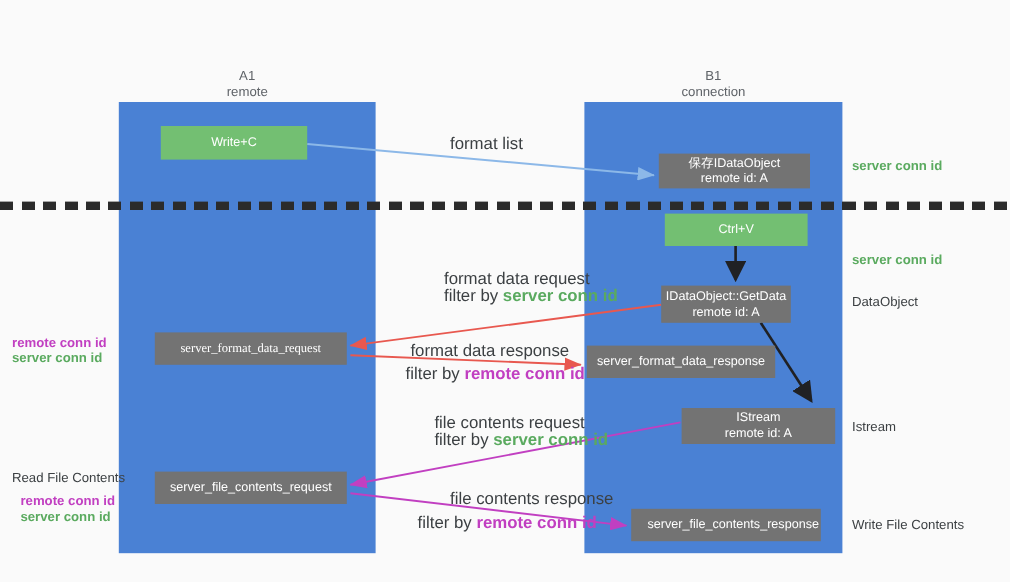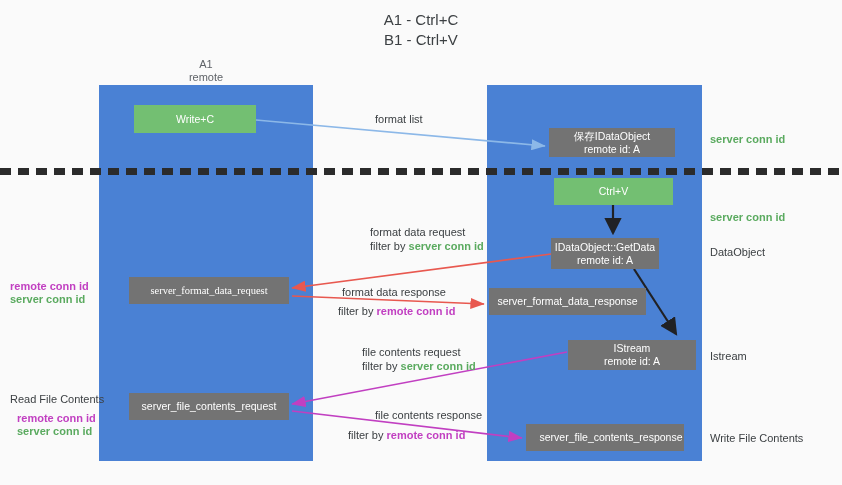--- a/index.html
+++ b/index.html
@@ -77,21 +77,21 @@
     font-size: 11px;
     line-height: 14px;
     z-index: 7;
   }
   .cap-green { color: #5aaa5f; font-weight: bold; }
   .cap-purple { color: #c13fc1; font-weight: bold; }
   .cap-black { color: #3c4043; }
 
   
   .edge-label {
-    font-size: 11px;
+    font-size: 14px;
     line-height: 14px;
     color: #3c4043;
     z-index: 7;
     white-space: nowrap;
   }
   .edge-label .g { color: #5aaa5f; font-weight: bold; }
   .edge-label .p { color: #c13fc1; font-weight: bold; }
 
   
   #divider {
@@ -109,25 +109,25 @@
     width: 842px; height: 485px;
     z-index: 5;
     pointer-events: none;
   }
 </style>
 </head>
 <body>
 
 <div id="canvas">
 
-  <div class="abs" id="title">A1 - Ctrl+C
-B1 - Ctrl+V</div>
 
   <div class="abs col-header" id="hdr-a1">A1
 remote</div>
+  <div class="abs col-header" id="hdr-b1">B1
+connection</div>
 
   <div class="abs panel" id="panel-a1"></div>
   <div class="abs panel" id="panel-b1"></div>
 
   <svg id="wires" viewBox="0 0 842 485">
     <defs>
       <marker id="ah-blue" markerWidth="9" markerHeight="7" refX="8.5" refY="3.5" orient="auto">
         <polygon points="0 0, 9 3.5, 0 7" fill="#8cb8e8"></polygon>
       </marker>
       <marker id="ah-red" markerWidth="9" markerHeight="7" refX="8.5" refY="3.5" orient="auto">

